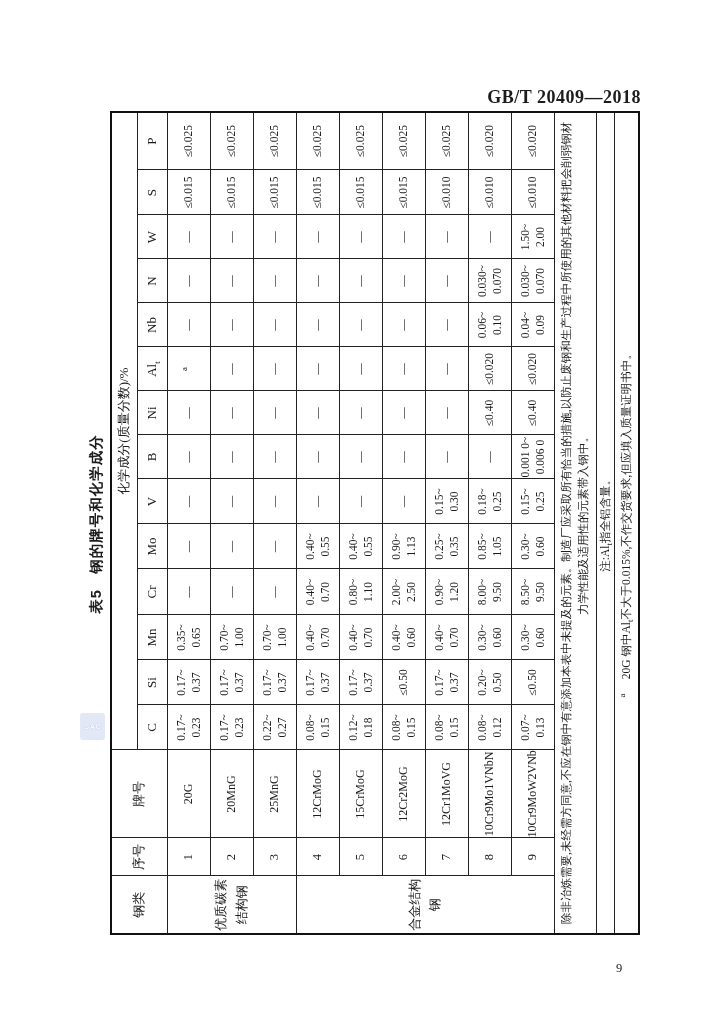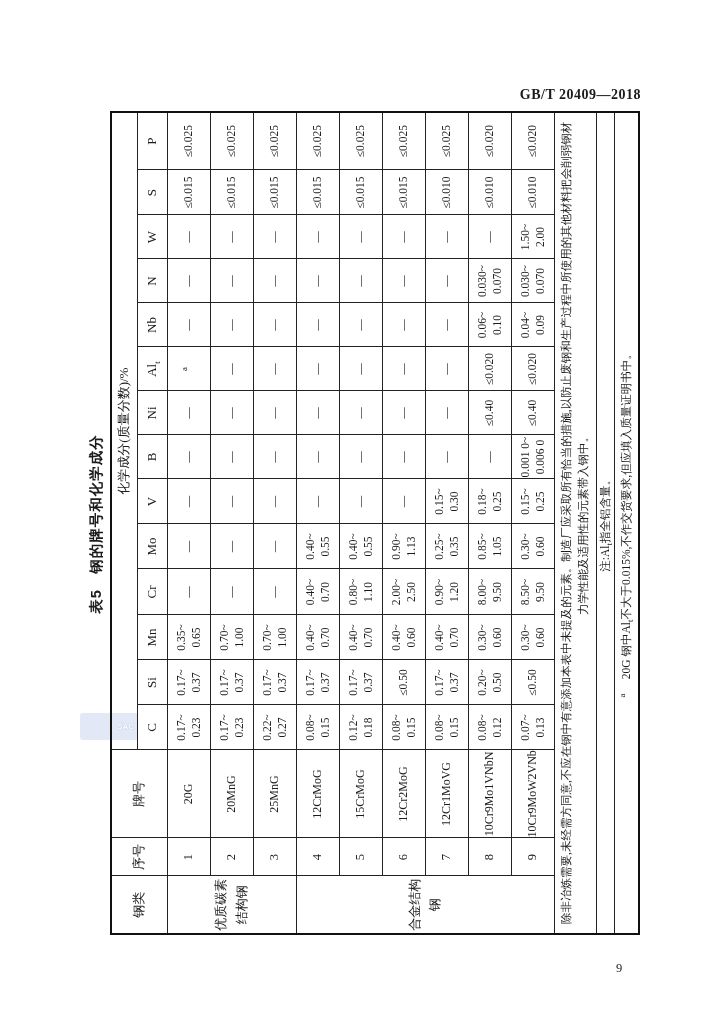--- a/index.html
+++ b/index.html
@@ -9,41 +9,40 @@
     width:717px;height:1019px;
     background:#ffffff;
     overflow:hidden;
     font-family:"Liberation Serif","DejaVu Serif",serif;
     color:#1c1c1c;
     margin:0 auto;
   }
   .gb-header{
     position:absolute;
     top:87px;right:76px;
-    font-size:14px;
+    font-size:18px;
     font-weight:bold;
     letter-spacing:0.5px;
   }
   .page-number{
     position:absolute;
     top:961px;left:616px;
     font-size:12.5px;
   }
   .watermark{
     position:absolute;
     left:80px;top:713px;
     width:25px;height:27px;
     background:rgba(77,115,197,0.16);
     border-radius:3px;
     display:flex;align-items:center;justify-content:center;
     font-family:"Liberation Sans","DejaVu Sans",sans-serif;
     font-size:8px;font-weight:bold;
     color:rgba(255,255,255,0.95);
     text-shadow:0 0 1px rgba(77,115,197,0.5);
-    padding-left:33px;
   }
   
   .rot-wrap{
     position:absolute;
     left:86px;top:113px;
     width:822px;height:556px;
     transform-origin:0 0;
     transform:rotate(-90deg) translateX(-822px);
   }
   .doc-title{

